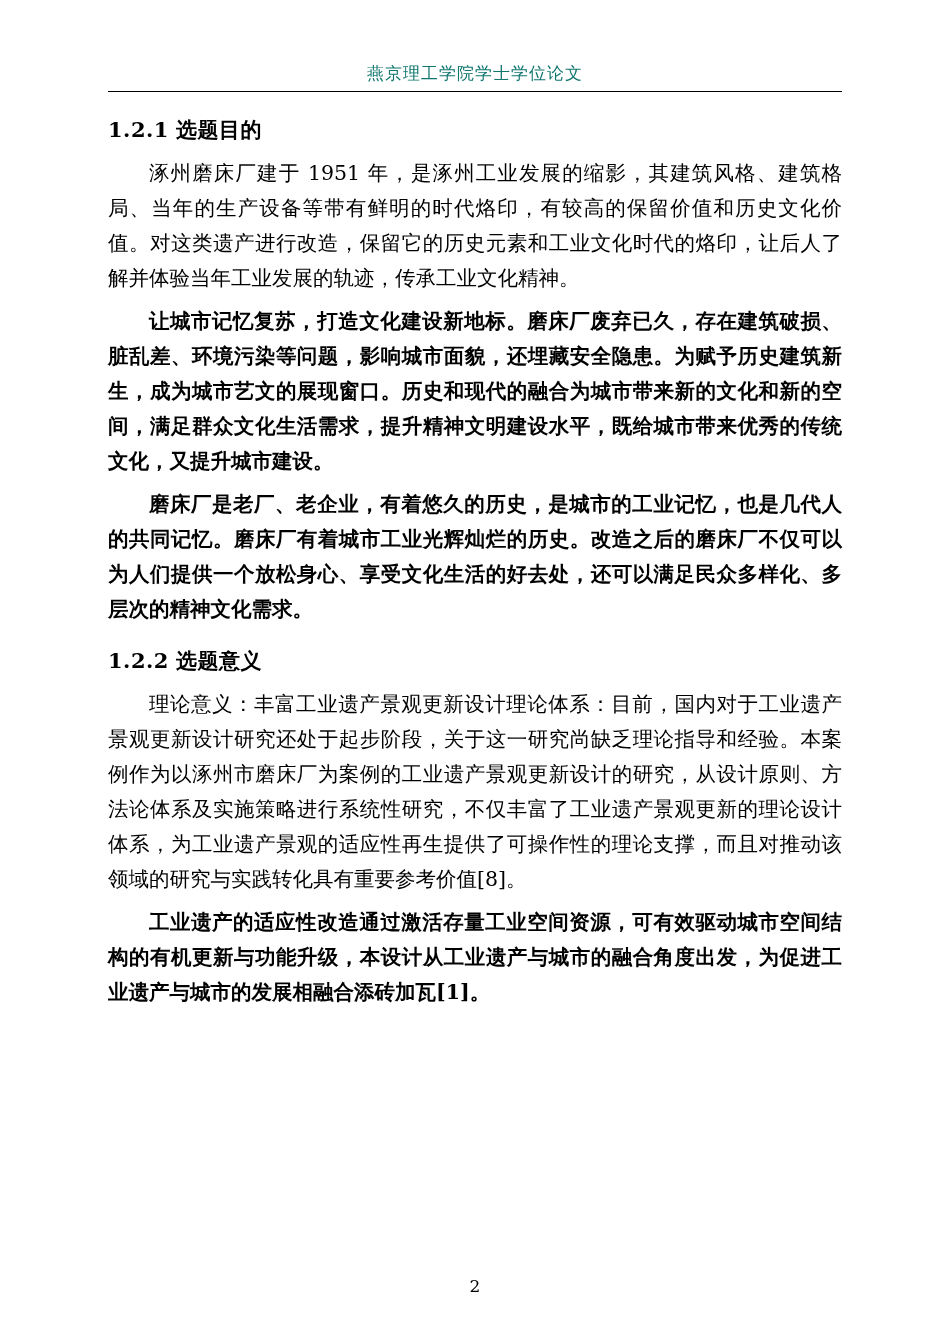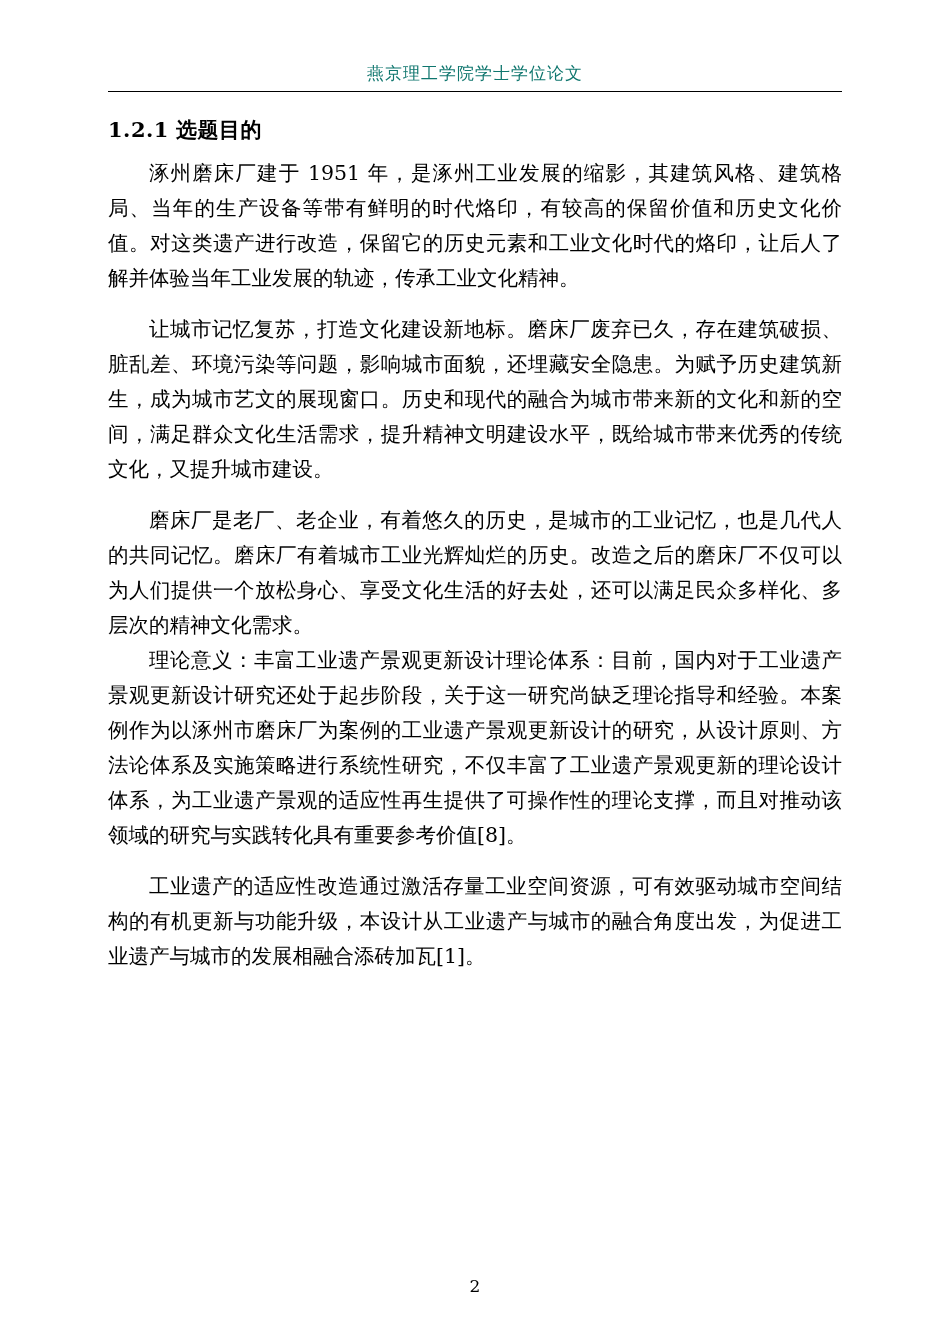--- a/index.html
+++ b/index.html
@@ -54,21 +54,22 @@
     font-weight: bold;
     margin: 18px 0 10px 0;
     line-height: 32px;
     letter-spacing: 0.5px;
   }
   h3.section .num {
     display: inline-block;
     min-width: 68px;
   }
   .para-block p + p {
-    margin-top: 16px;
+    margin-top: 8px;
+    font-weight: bold;
   }
   .footer {
     position: absolute;
     left: 0;
     right: 0;
     bottom: 48px;
     text-align: center;
     font-size: 17px;
   }
 </style>
@@ -86,20 +87,23 @@
     <h3 class="section">
       <span class="num">1.2.1</span><span>选题目的</span>
     </h3>
 
     <div class="para-block">
       <p class="indent">涿州磨床厂建于 1951 年，是涿州工业发展的缩影，其建筑风格、建筑格局、当年的生产设备等带有鲜明的时代烙印，有较高的保留价值和历史文化价值。对这类遗产进行改造，保留它的历史元素和工业文化时代的烙印，让后人了解并体验当年工业发展的轨迹，传承工业文化精神。</p>
       <p class="indent">让城市记忆复苏，打造文化建设新地标。磨床厂废弃已久，存在建筑破损、脏乱差、环境污染等问题，影响城市面貌，还埋藏安全隐患。为赋予历史建筑新生，成为城市艺文的展现窗口。历史和现代的融合为城市带来新的文化和新的空间，满足群众文化生活需求，提升精神文明建设水平，既给城市带来优秀的传统文化，又提升城市建设。</p>
       <p class="indent">磨床厂是老厂、老企业，有着悠久的历史，是城市的工业记忆，也是几代人的共同记忆。磨床厂有着城市工业光辉灿烂的历史。改造之后的磨床厂不仅可以为人们提供一个放松身心、享受文化生活的好去处，还可以满足民众多样化、多层次的精神文化需求。</p>
     </div>
 
+    <h3 class="section">
+      <span class="num">1.2.2</span><span>选题意义</span>
+    </h3>
 
     <div class="para-block">
       <p class="indent">理论意义：丰富工业遗产景观更新设计理论体系：目前，国内对于工业遗产景观更新设计研究还处于起步阶段，关于这一研究尚缺乏理论指导和经验。本案例作为以涿州市磨床厂为案例的工业遗产景观更新设计的研究，从设计原则、方法论体系及实施策略进行系统性研究，不仅丰富了工业遗产景观更新的理论设计体系，为工业遗产景观的适应性再生提供了可操作性的理论支撑，而且对推动该领域的研究与实践转化具有重要参考价值[8]。</p>
       <p class="indent">工业遗产的适应性改造通过激活存量工业空间资源，可有效驱动城市空间结构的有机更新与功能升级，本设计从工业遗产与城市的融合角度出发，为促进工业遗产与城市的发展相融合添砖加瓦[1]。</p>
     </div>
 
   </div>
 
   <div class="footer">2</div>
 

